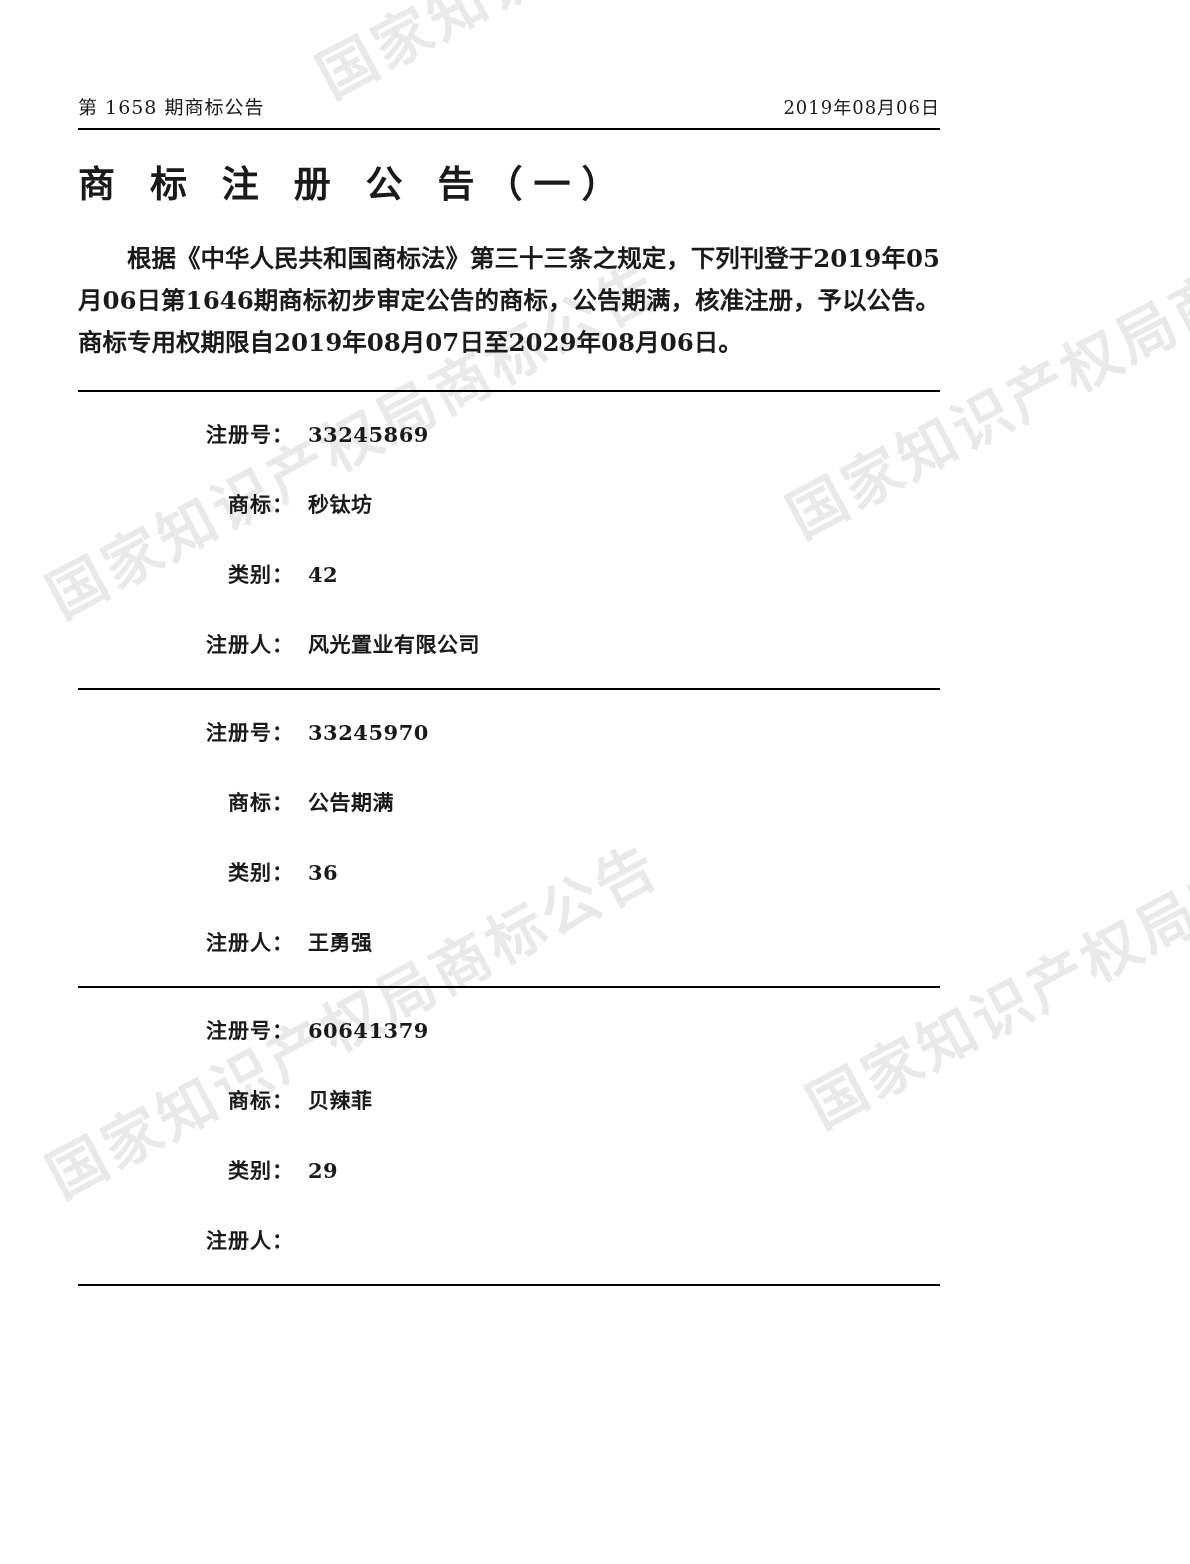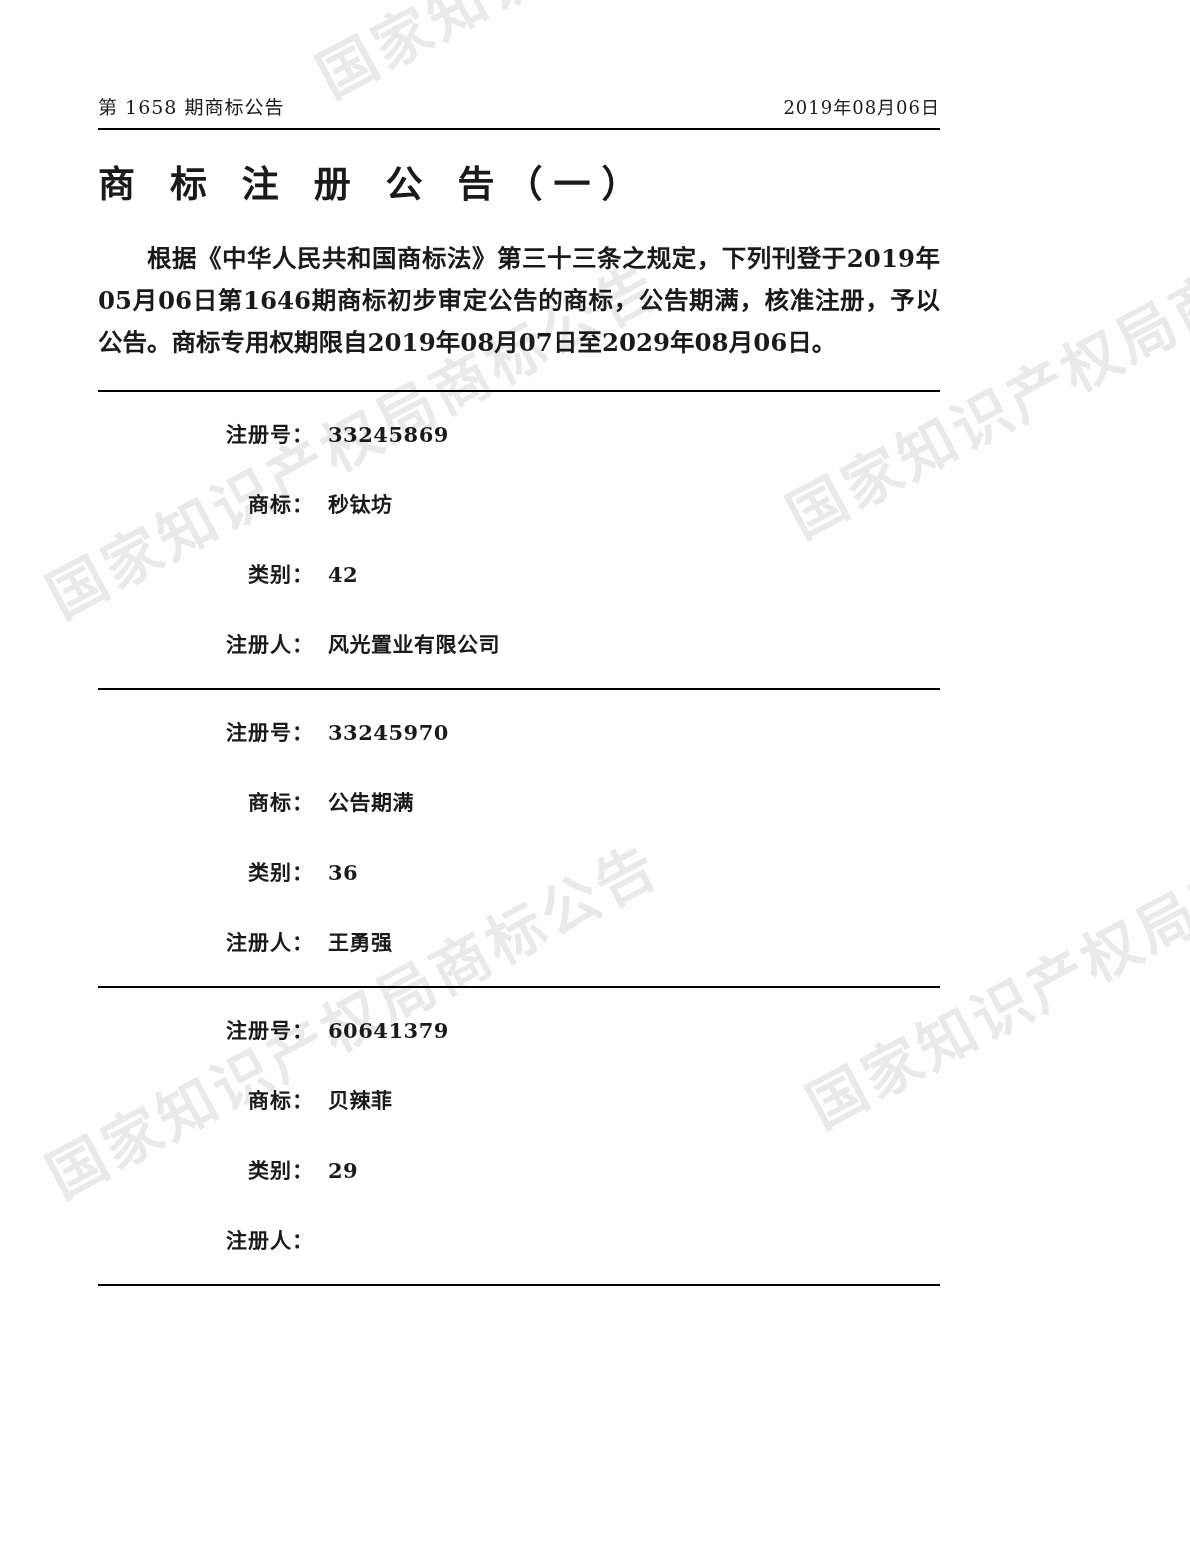--- a/index.html
+++ b/index.html
@@ -35,21 +35,21 @@
     letter-spacing: 4px;
   }
 
   
   .page {
     position: relative;
     z-index: 2;
     width: 1038px;
     height: 1564px;
     box-sizing: border-box;
-    padding: 92px 98px 0 98px;
+    padding: 92px 98px 0 78px;
   }
 
   
   .runhead {
     display: flex;
     justify-content: space-between;
     align-items: flex-end;
     font-size: 19px;
     letter-spacing: 1px;
     padding-bottom: 9px;

